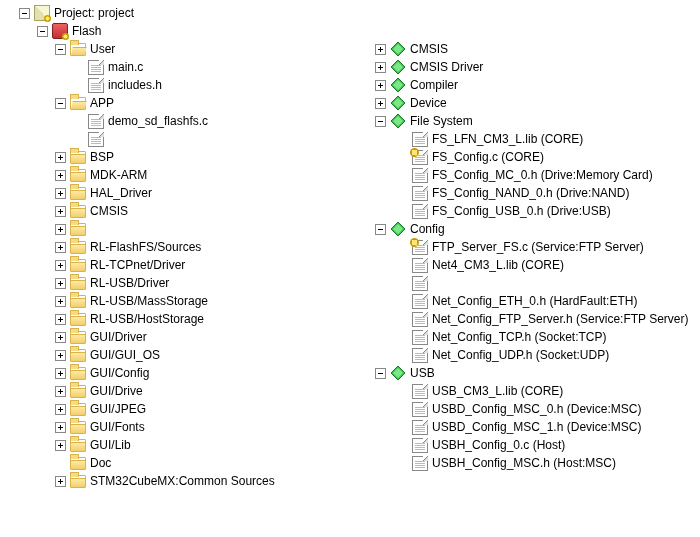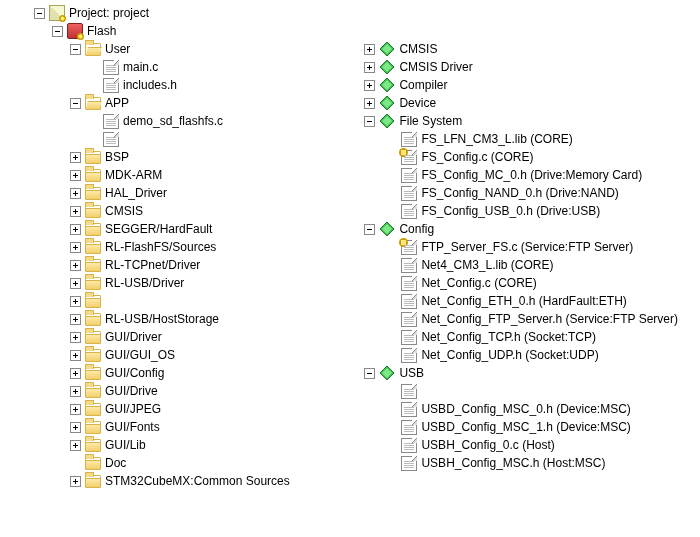--- a/index.html
+++ b/index.html
@@ -9,21 +9,21 @@
     height: 537px;
     font-family: Tahoma, "Segoe UI", Arial, sans-serif;
     font-size: 12px;
     background: #fff;
     color: #000;
     overflow: hidden;
   }
   .panel {
     display: flex;
     flex-direction: row;
-    padding: 4px 16px;
+    padding: 4px 1px;
     text-align: right;
   }
   .col {
     display: flex;
     flex-direction: column;
   }
   .col.left  { width: 355px; }
   .col.right { width: 345px; }
   .row {
     display: flex;
@@ -207,21 +207,20 @@
       <div class="row">
         <span class="indent" style="width: 54px;"></span>
         <span class="exp plus"></span>
         <span class="icon ic-folder"></span>
         <span class="label">CMSIS</span>
       </div>
       <div class="row">
         <span class="indent" style="width: 54px;"></span>
         <span class="exp plus"></span>
         <span class="icon ic-folder"></span>
-        <span class="label">SEGGER/HardFault</span>
       </div>
       <div class="row">
         <span class="indent" style="width: 54px;"></span>
         <span class="exp plus"></span>
         <span class="icon ic-folder"></span>
         <span class="label">RL-FlashFS/Sources</span>
       </div>
       <div class="row">
         <span class="indent" style="width: 54px;"></span>
         <span class="exp plus"></span>
@@ -231,20 +230,21 @@
       <div class="row">
         <span class="indent" style="width: 54px;"></span>
         <span class="exp plus"></span>
         <span class="icon ic-folder"></span>
         <span class="label">RL-USB/Driver</span>
       </div>
       <div class="row">
         <span class="indent" style="width: 54px;"></span>
         <span class="exp plus"></span>
         <span class="icon ic-folder"></span>
+        <span class="label">RL-USB/MassStorage</span>
       </div>
       <div class="row">
         <span class="indent" style="width: 54px;"></span>
         <span class="exp plus"></span>
         <span class="icon ic-folder"></span>
         <span class="label">RL-USB/HostStorage</span>
       </div>
       <div class="row">
         <span class="indent" style="width: 54px;"></span>
         <span class="exp plus"></span>
@@ -411,21 +411,20 @@
       <div class="row">
         <span class="indent" style="width: 42px;"></span>
         <span class="exp blank"></span>
         <span class="icon ic-file"></span>
         <span class="label">Net4_CM3_L.lib (CORE)</span>
       </div>
       <div class="row">
         <span class="indent" style="width: 42px;"></span>
         <span class="exp blank"></span>
         <span class="icon ic-file"></span>
-        <span class="label">Net_Config.c (CORE)</span>
       </div>
       <div class="row">
         <span class="indent" style="width: 42px;"></span>
         <span class="exp blank"></span>
         <span class="icon ic-file"></span>
         <span class="label">Net_Config_ETH_0.h (HardFault:ETH)</span>
       </div>
       <div class="row">
         <span class="indent" style="width: 42px;"></span>
         <span class="exp blank"></span>
@@ -452,20 +451,21 @@
             <polygon points="8,1 15,8 8,15 1,8" fill="#39c24a" stroke="#1e7a2b" stroke-width="1"></polygon>
             <polygon points="8,3 13,8 8,13 3,8" fill="#7de888"></polygon>
           </svg>
         </span>
         <span class="label">USB</span>
       </div>
       <div class="row">
         <span class="indent" style="width: 42px;"></span>
         <span class="exp blank"></span>
         <span class="icon ic-file"></span>
+        <span class="label">USB_CM3_L.lib (CORE)</span>
       </div>
       <div class="row">
         <span class="indent" style="width: 42px;"></span>
         <span class="exp blank"></span>
         <span class="icon ic-file"></span>
         <span class="label">USBD_Config_MSC_0.h (Device:MSC)</span>
       </div>
       <div class="row">
         <span class="indent" style="width: 42px;"></span>
         <span class="exp blank"></span>

